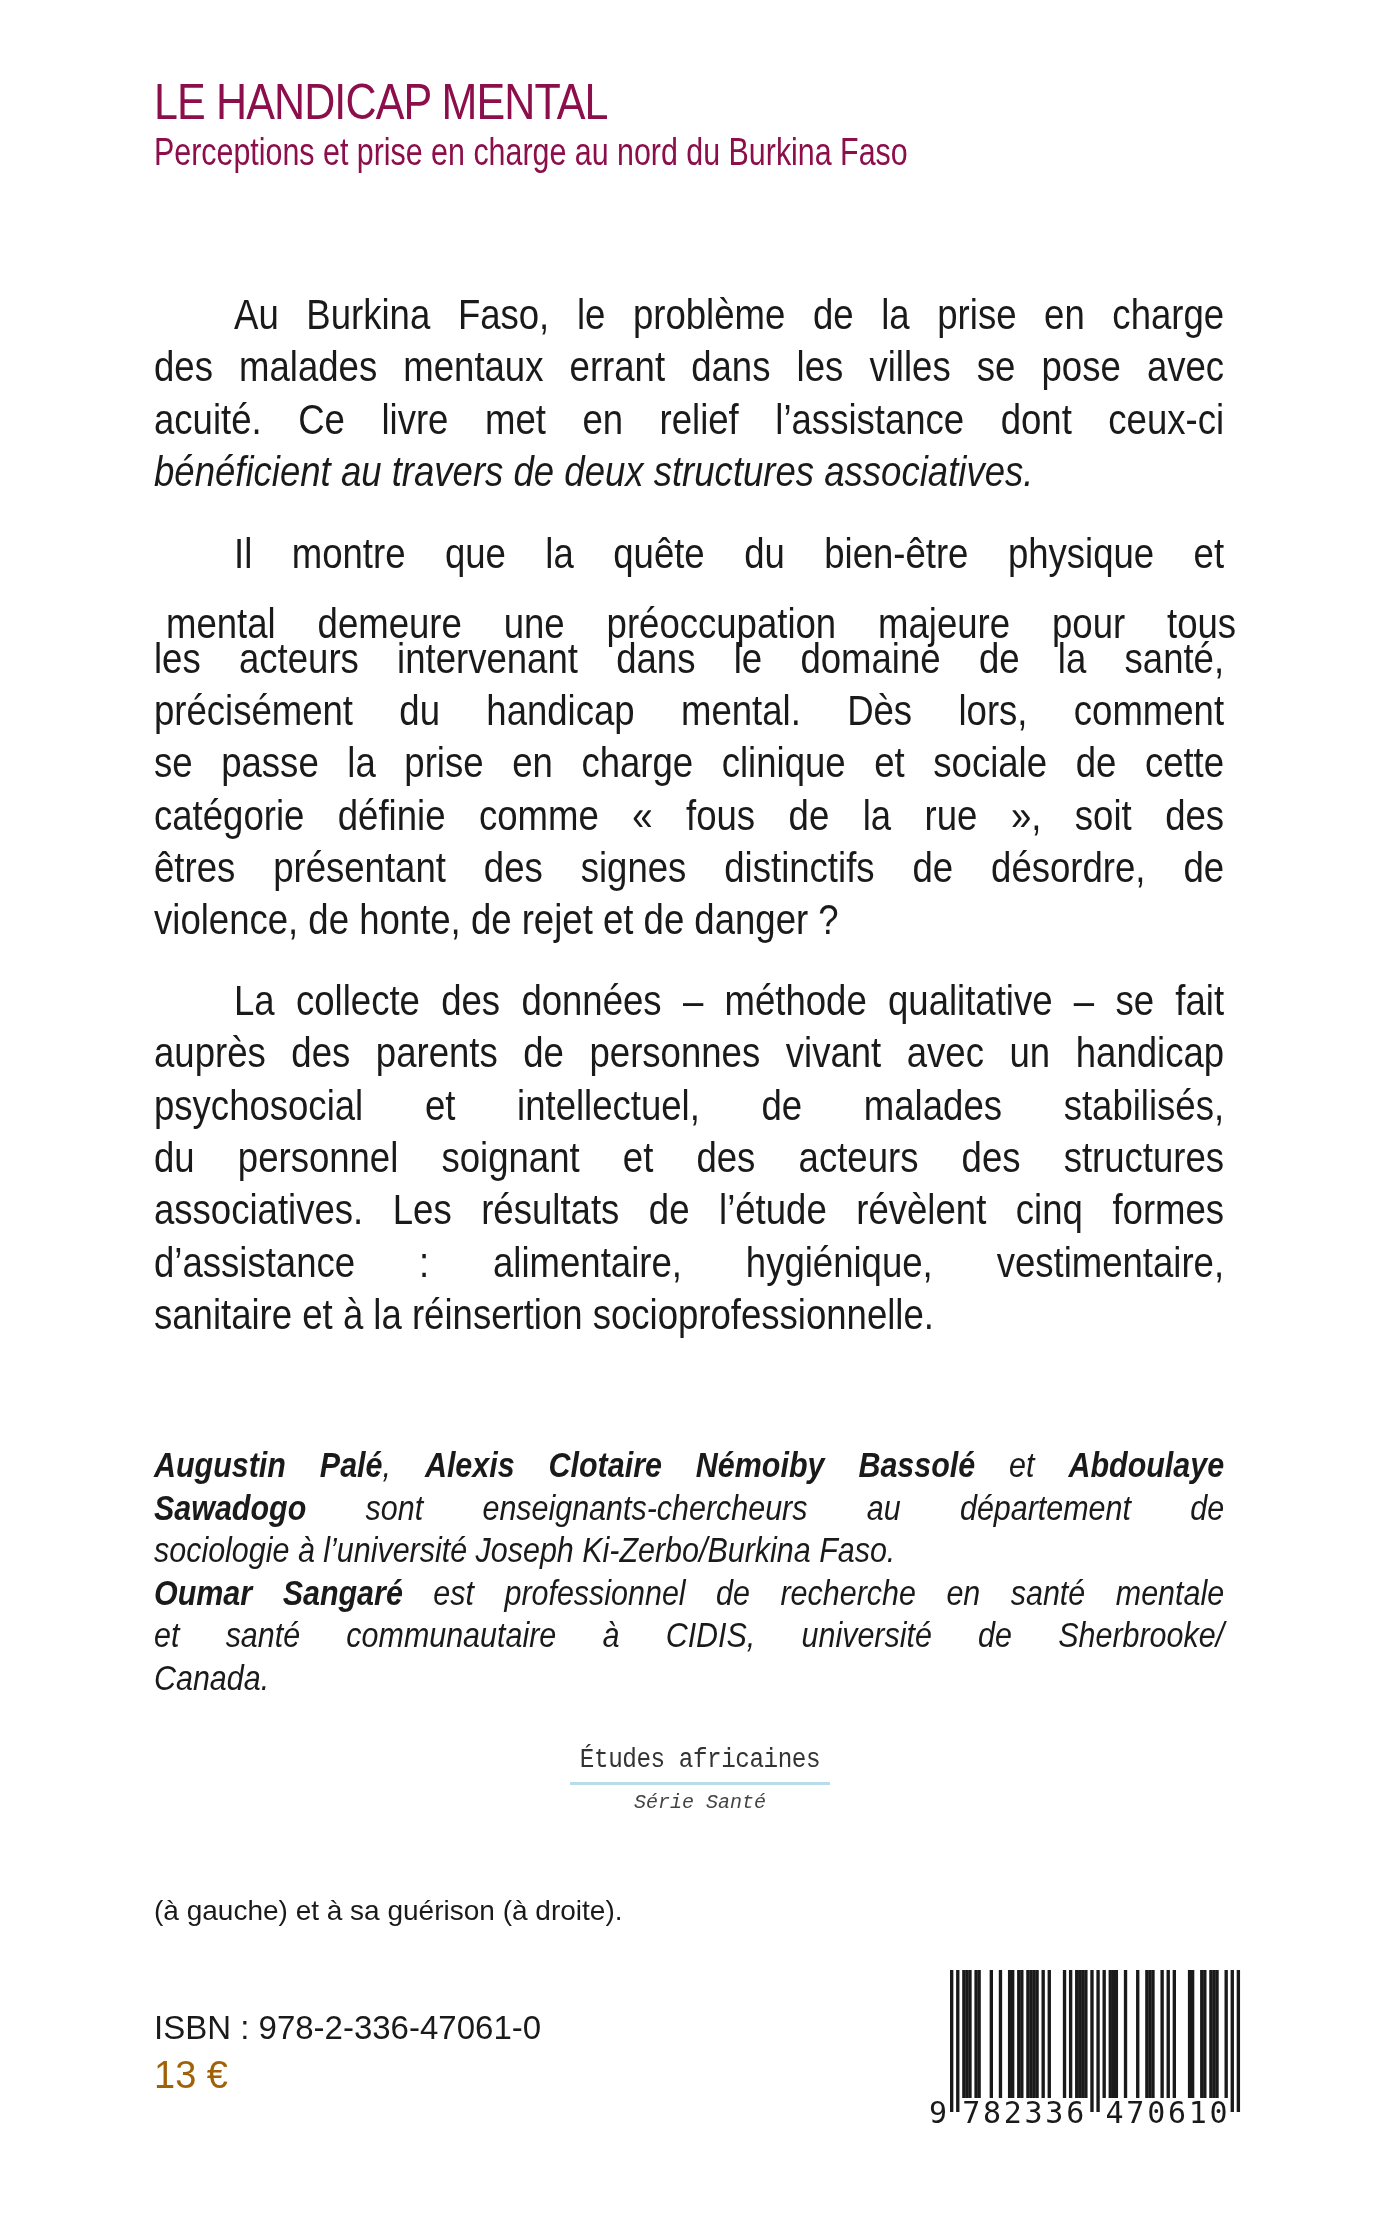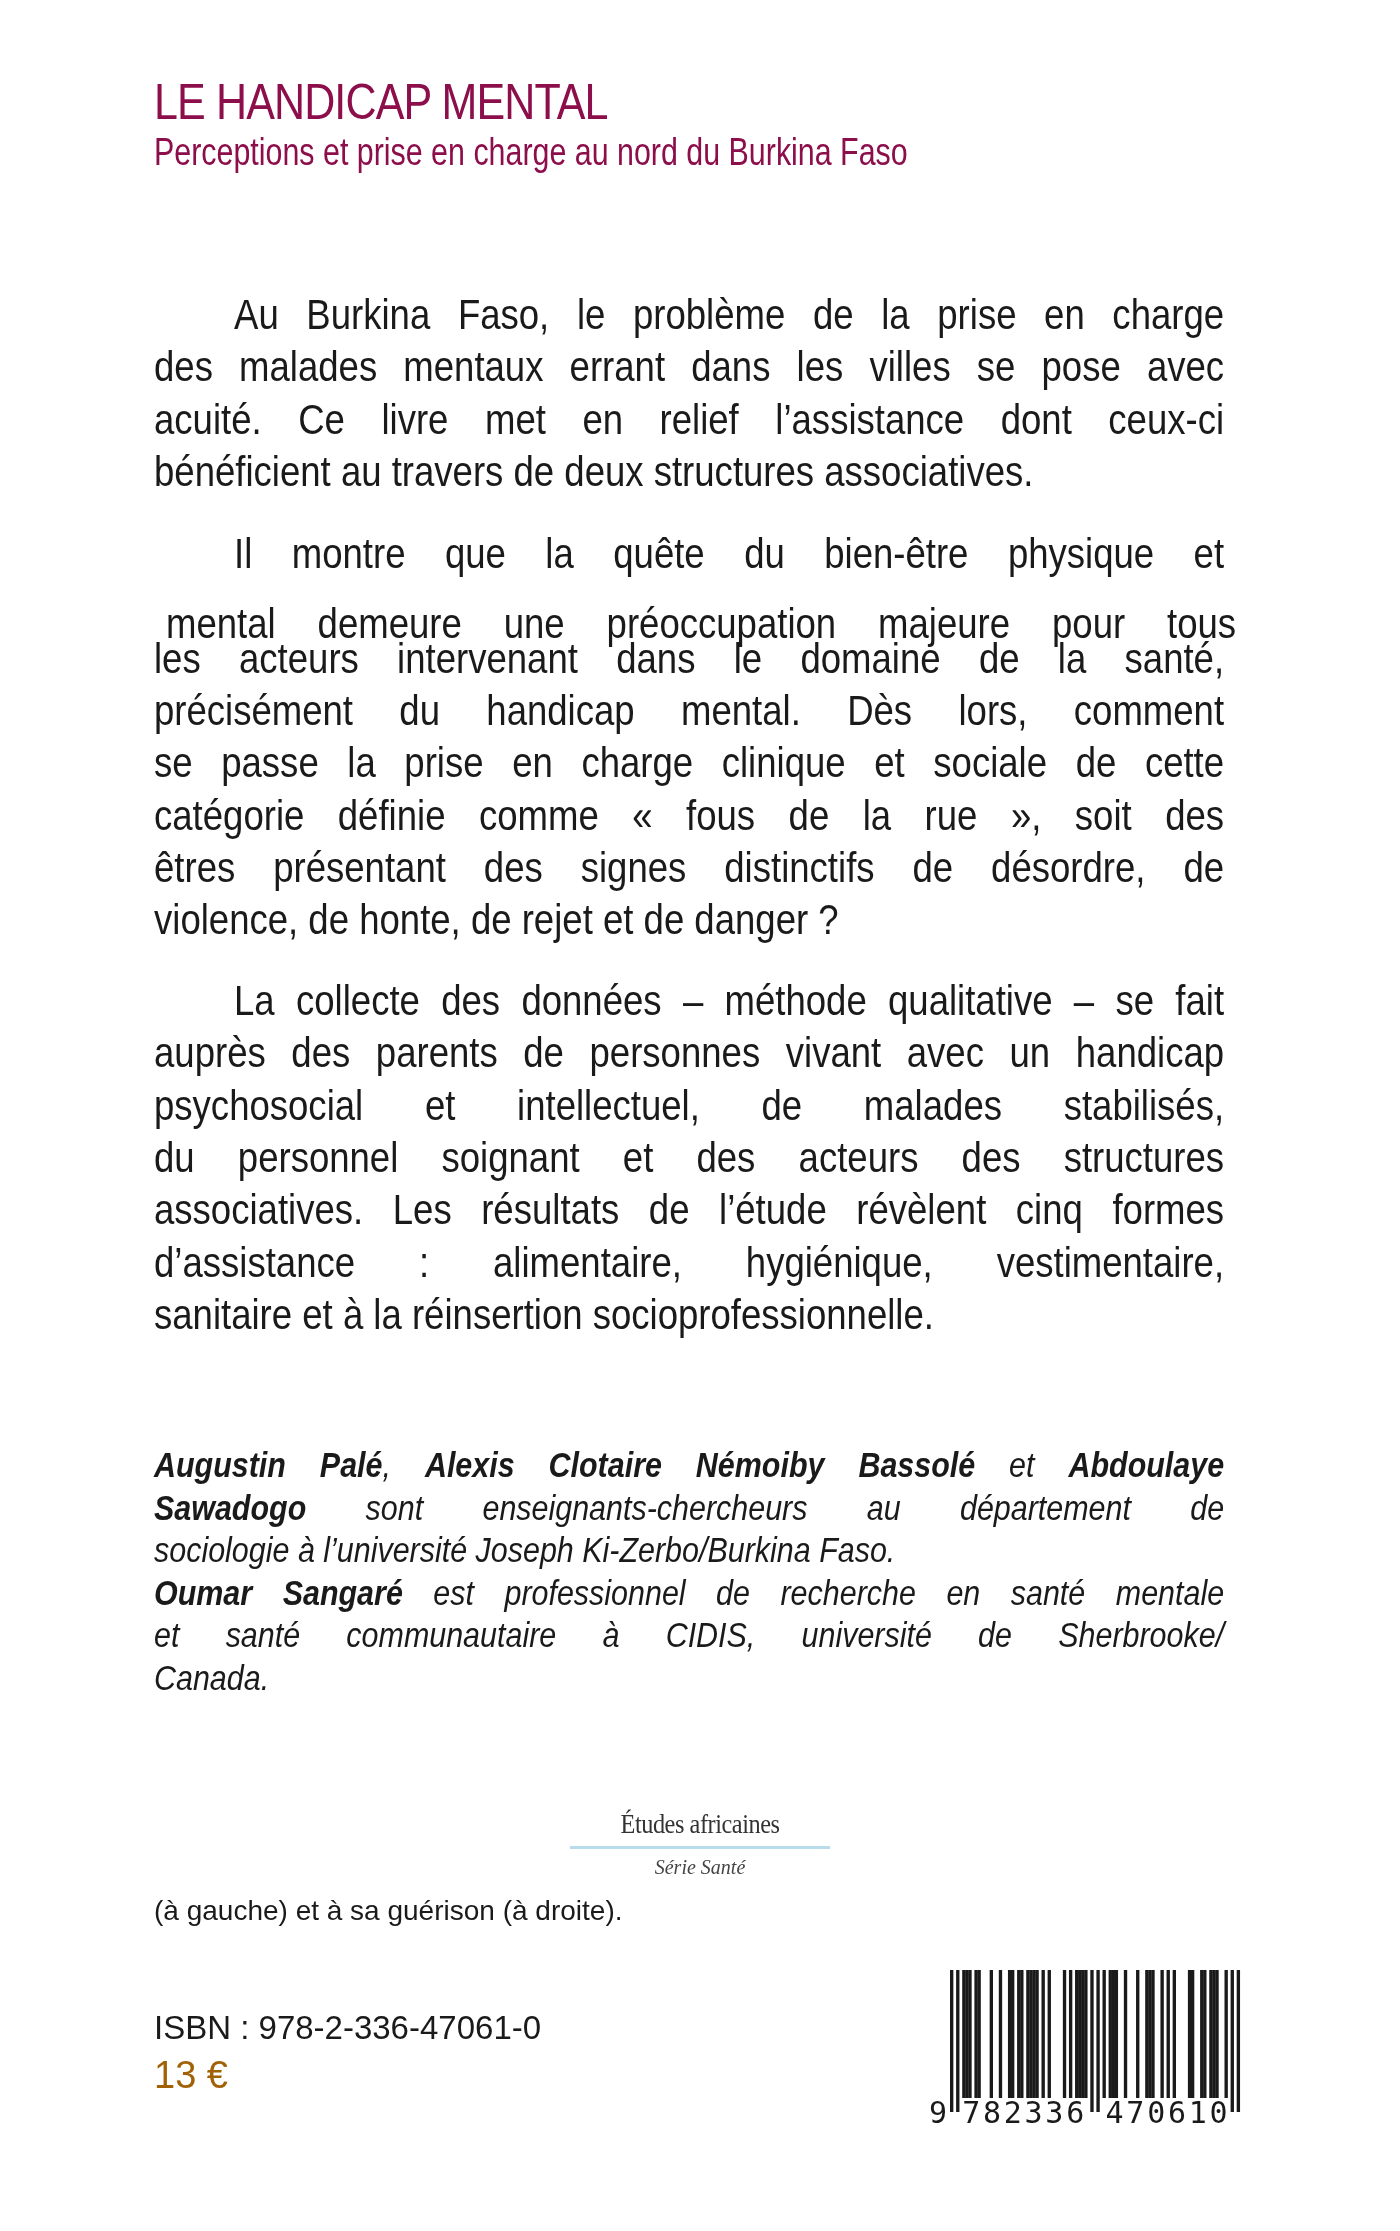--- a/index.html
+++ b/index.html
@@ -38,22 +38,22 @@
   .line.last .line-inner { text-align-last: left; }
   .bio {
     left: 154px; width: 1070px;
     font-family: "Liberation Sans", sans-serif;
     font-size: 35px; font-style: italic; color: #1a1a1a;
   }
   .bio .line { height: 42px; line-height: 42px; }
   .bio .line-inner { width: 1230px; }
   .bio b { font-weight: bold; }
   .series {
-    left: 560px; width: 280px; top: 1804px; text-align: center;
-    font-family: Liberation Serif, serif; color: #333;
+    left: 560px; width: 280px; top: 1740px; text-align: center;
+    font-family: Liberation Mono, monospace; color: #333;
   }
   .series-name { font-size: 27px; font-weight: 300; line-height: 40px; letter-spacing: -0.5px; transform: scaleX(0.9); }
   .series-rule { height: 3px; background: #b9dcea; margin: 2px 10px 4px 10px; }
   .series-sub { font-size: 20px; font-style: italic; line-height: 28px; color: #444; }
   .credit {
     left: 154px; top: 1890px;
     font-family: "Liberation Sans", sans-serif;
     font-size: 28px; line-height: 42px; color: #1a1a1a;
   }
   .isbn {
@@ -77,21 +77,21 @@
 <div class="abs body-text" id="summary" style="top: 0px;">
     <div class="line indent" style="top: 289px;">
       <span class="line-inner">Au Burkina Faso, le problème de la prise en charge</span>
     </div>
     <div class="line" style="top: 341.3px;">
       <span class="line-inner">des malades mentaux errant dans les villes se pose avec</span>
     </div>
     <div class="line" style="top: 393.6px;">
       <span class="line-inner">acuité. Ce livre met en relief l’assistance dont ceux-ci</span>
     </div>
-    <div class="line last" style="top: 445.9px;">
+    <div class="line last" style="top: 445.9px; font-style: italic;">
       <span class="line-inner">bénéficient au travers de deux structures associatives.</span>
     </div>
     <div class="line indent" style="top: 528px;">
       <span class="line-inner">Il montre que la quête du bien-être physique et</span>
     </div>
     <div class="line" style="top: 598px; margin-left: 12px;">
       <span class="line-inner">mental demeure une préoccupation majeure pour tous</span>
     </div>
     <div class="line" style="top: 632.6px;">
       <span class="line-inner">les acteurs intervenant dans le domaine de la santé,</span>

